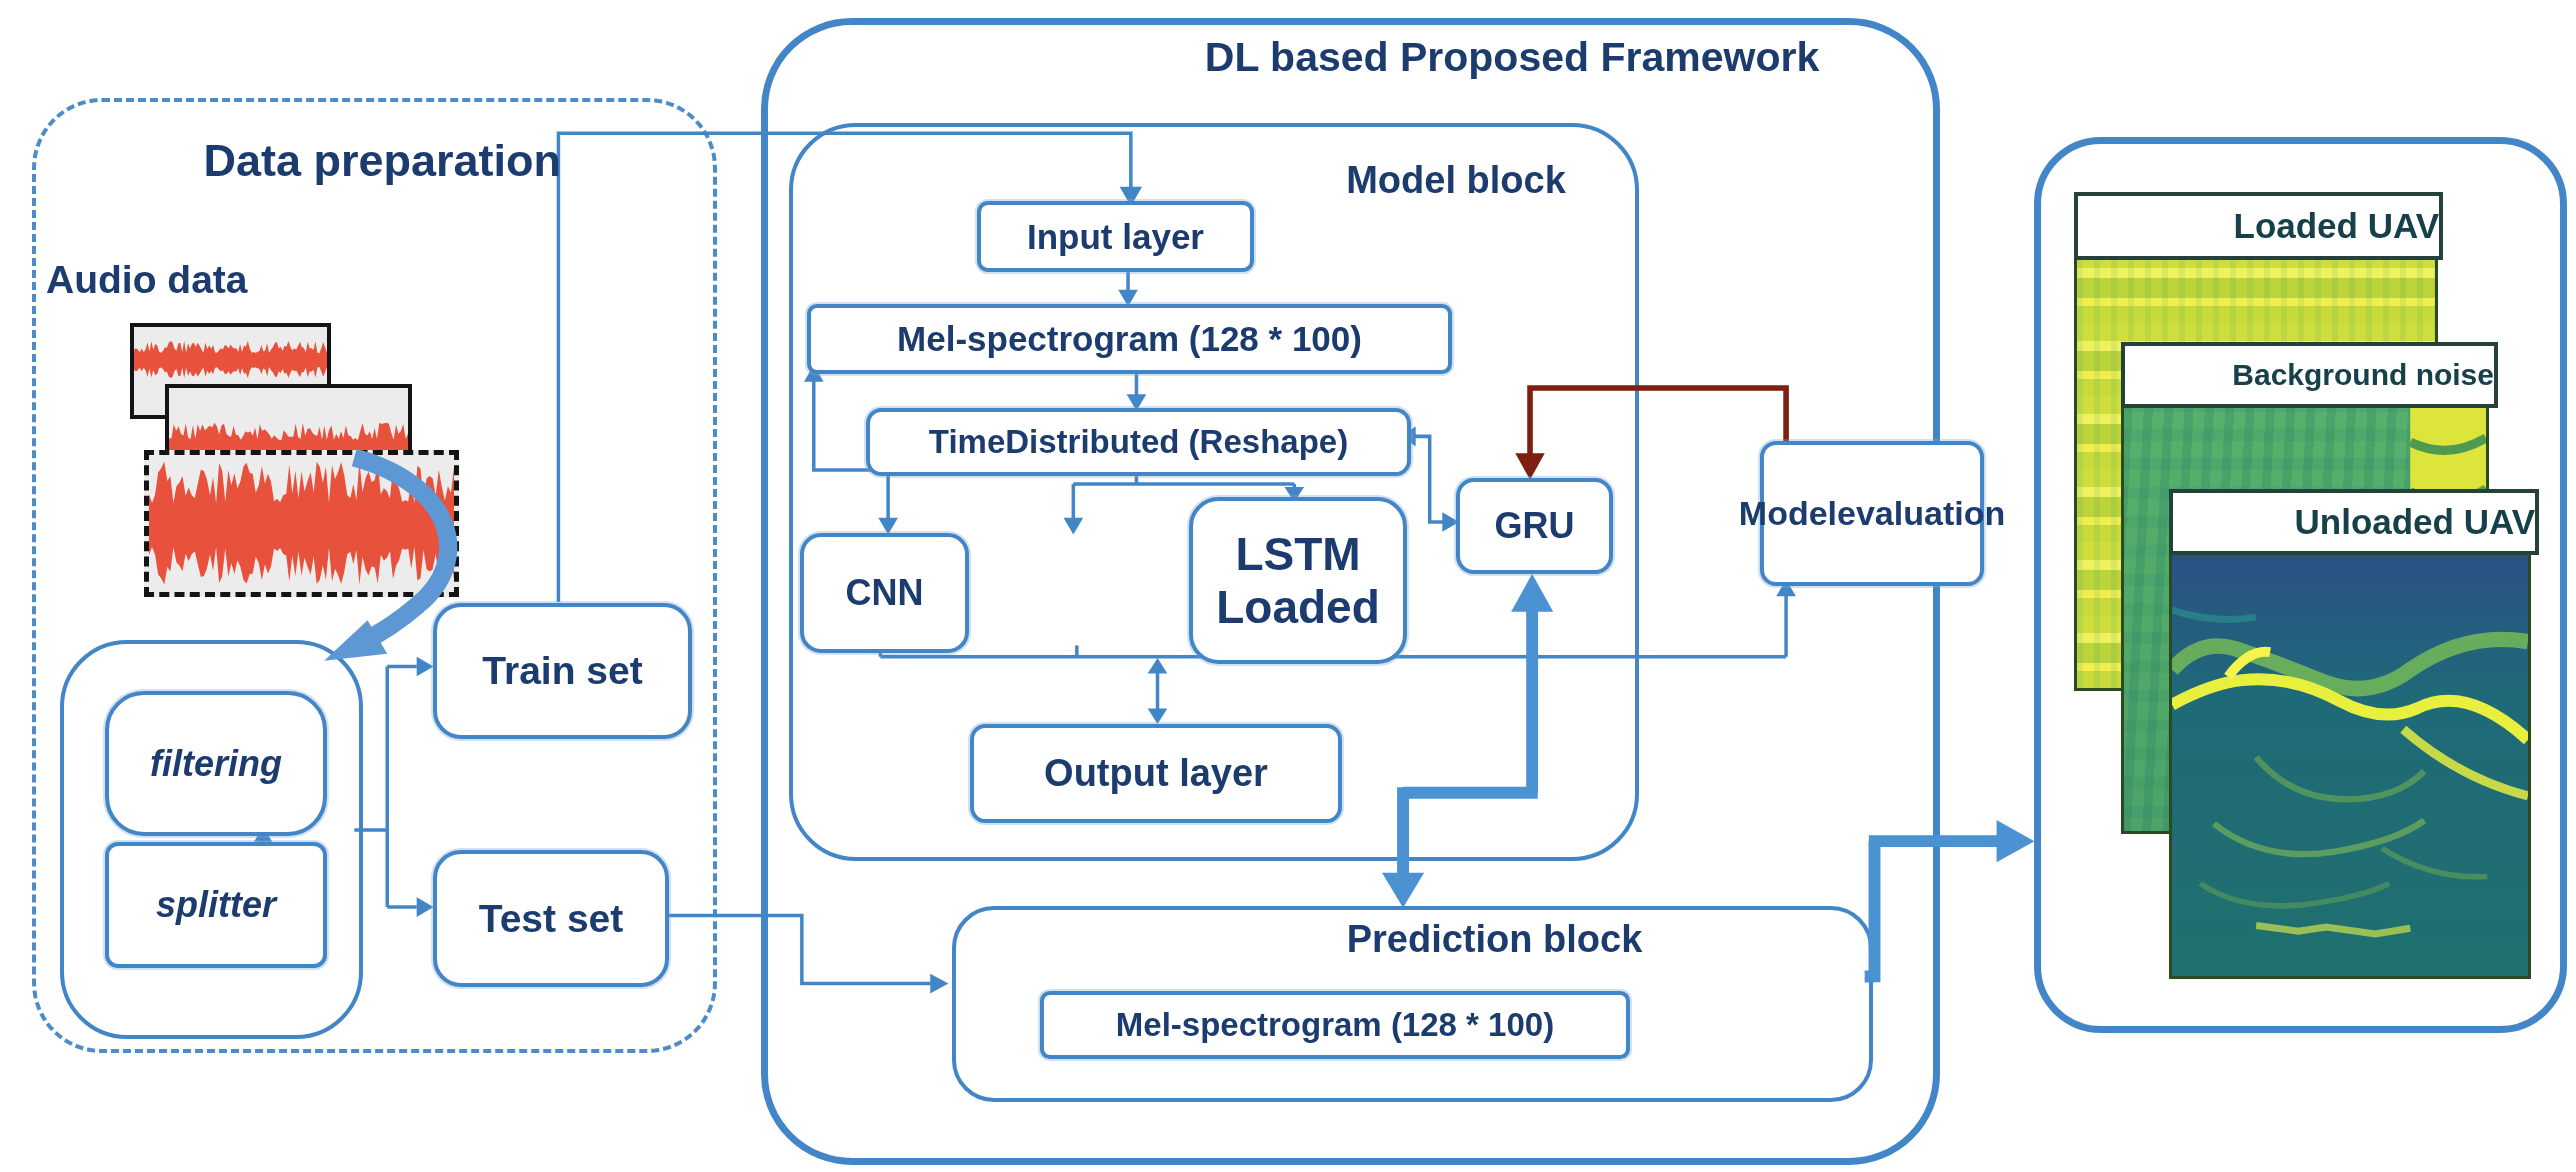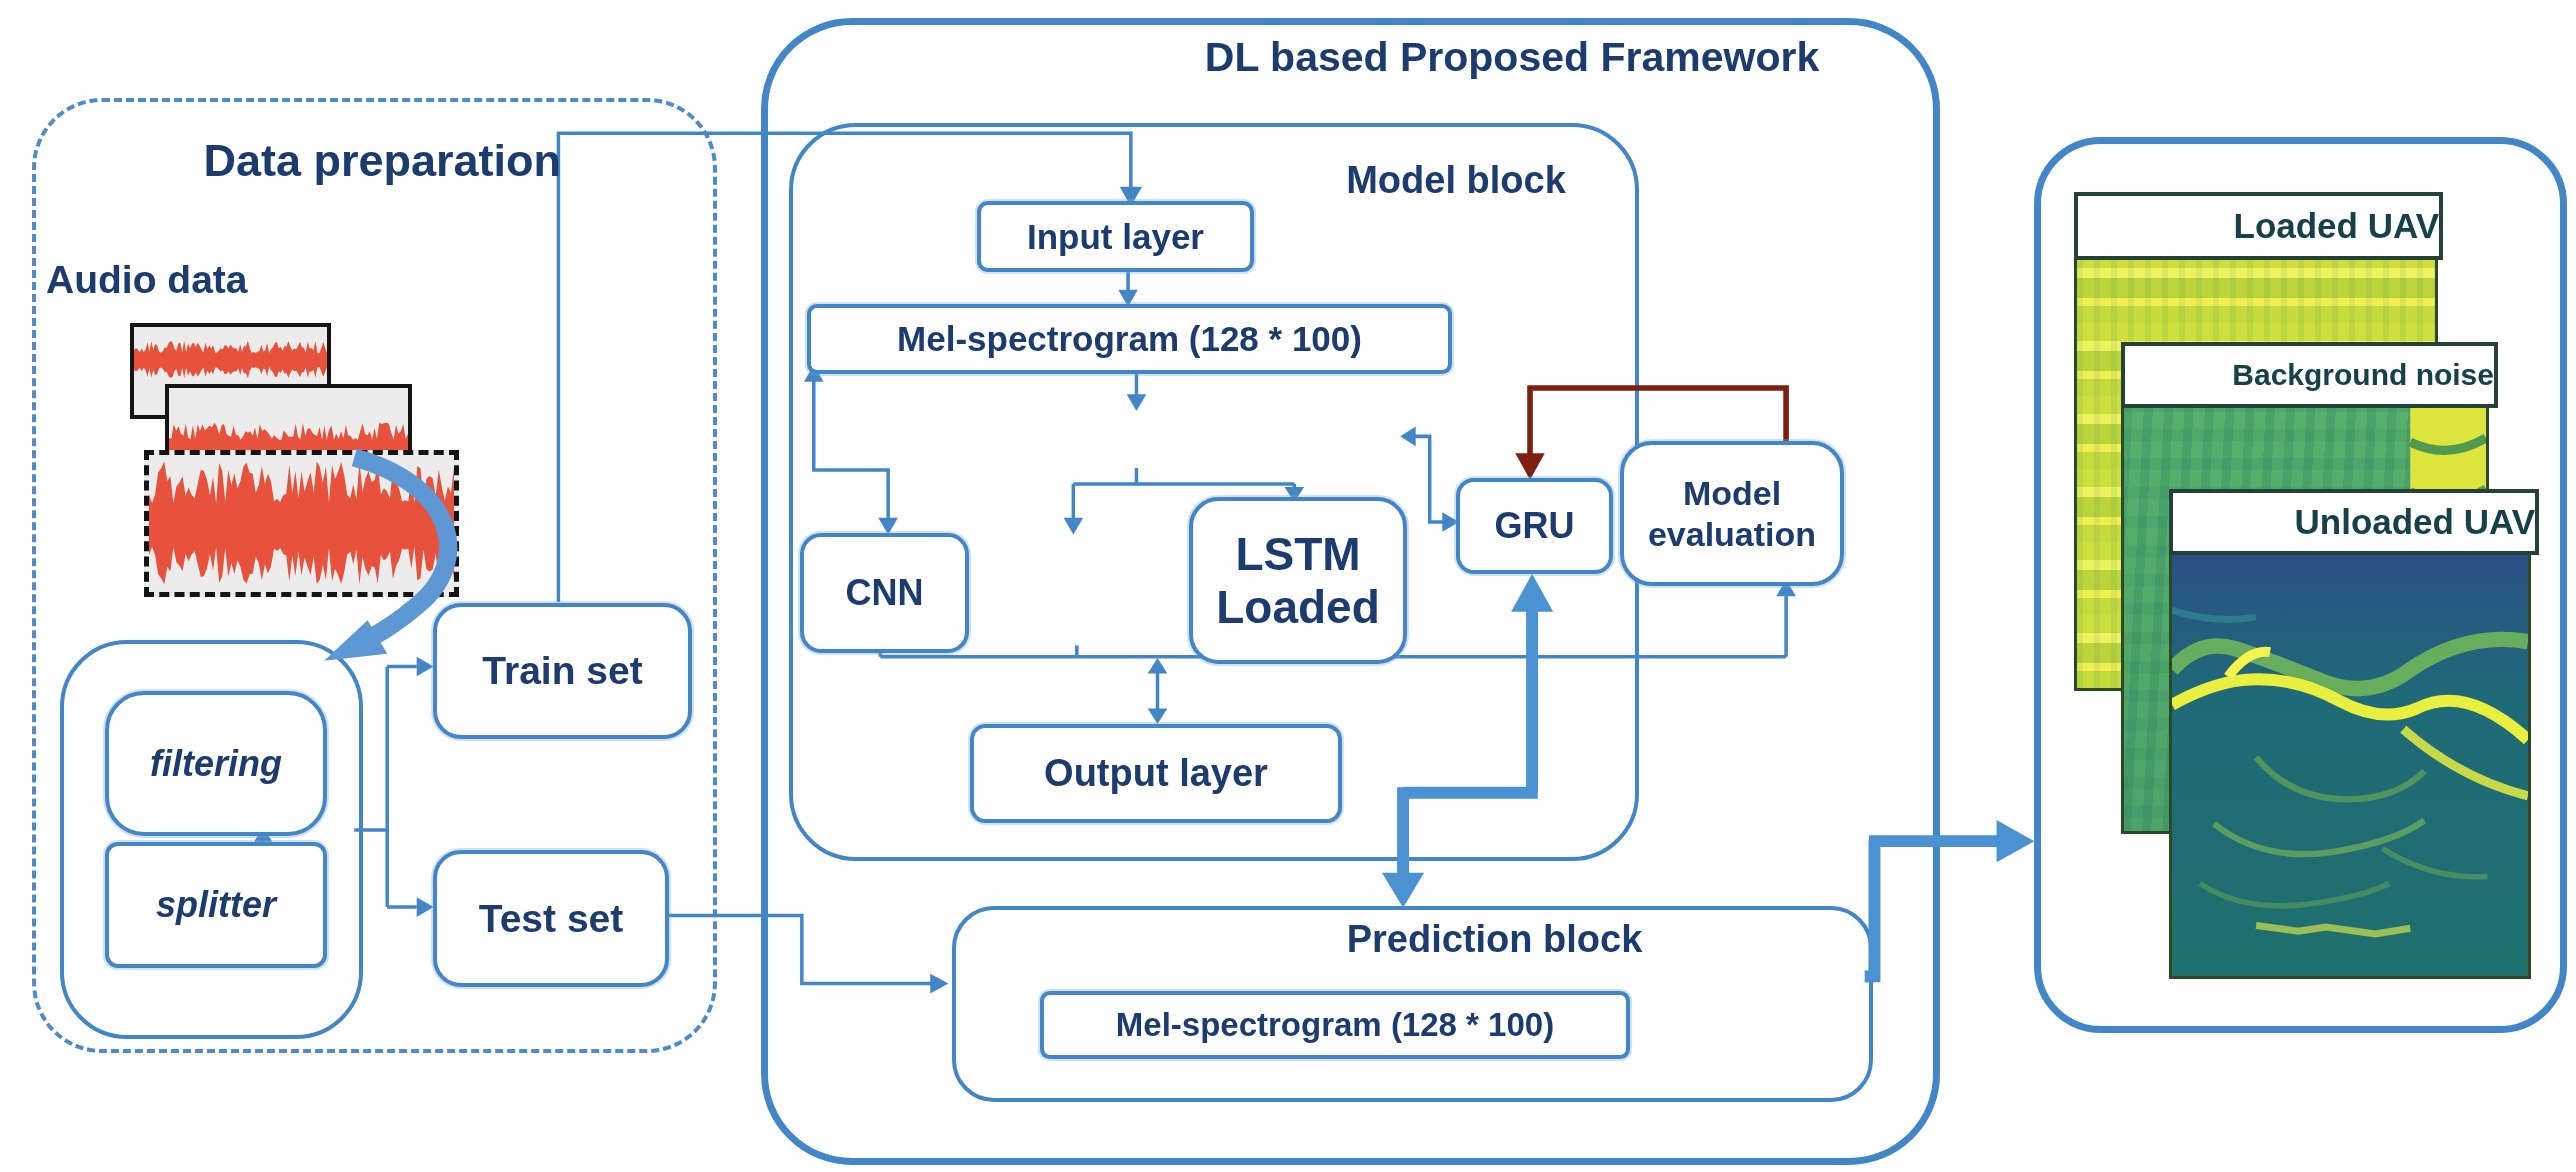--- a/index.html
+++ b/index.html
@@ -87,33 +87,36 @@
   <div class="label" style="left:1298px;top:159px;width:316px;text-align:center;font-size:38px;">Model block</div>
 
   <div class="box" style="left:977px;top:201px;width:269px;height:63px;border-radius:11.2px;font-size:35px;">
       <span>Input layer</span>
     </div>
 
   <div class="box" style="left:807px;top:304px;width:637px;height:62px;border-radius:9.8px;font-size:35px;">
       <span>Mel-spectrogram (128 * 100)</span>
     </div>
 
+  <div class="box" style="left:866px;top:408px;width:537px;height:60px;border-radius:15.4px;font-size:33px;">
+      <span>TimeDistributed (Reshape)</span>
+    </div>
 
   <div class="box" style="left:800px;top:533px;width:161px;height:112px;border-radius:21px;font-size:36px;">
       <span>CNN</span>
     </div>
   <div class="box" style="left:1189px;top:497px;width:210px;height:159px;border-radius:29.5px;font-size:46px;flex-direction:column;line-height:1.15;">
       <span>LSTM</span>
       <span>Loaded</span>
   </div>
   <div class="box" style="left:1456px;top:478px;width:149px;height:88px;border-radius:18px;font-size:36px;">
       <span>GRU</span>
     </div>
 
-  <div class="box" style="left:1620px;top:441px;width:216px;height:137px;border-radius:32px;font-size:34px;flex-direction:column;line-height:1.2;">
+  <div class="box" style="left:1760px;top:441px;width:216px;height:137px;border-radius:16px;font-size:34px;flex-direction:row;line-height:1.2;">
       <span>Model</span>
       <span>evaluation</span>
   </div>
 
   <div class="box" style="left:970px;top:724px;width:364px;height:91px;border-radius:15.4px;font-size:38px;">
       <span>Output layer</span>
     </div>
 
   <div class="box container" style="left:952px;top:906px;width:913px;height:188px;border-radius:42px;border-width:4.9px;"></div>
   <div class="label" style="left:1270px;top:918px;width:449px;text-align:center;font-size:38px;">Prediction block</div>

